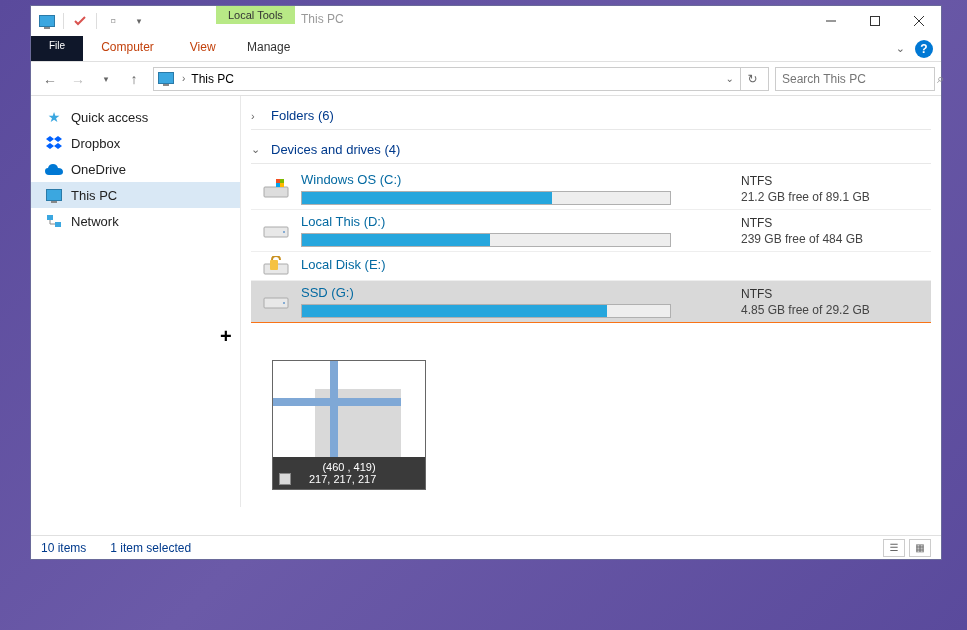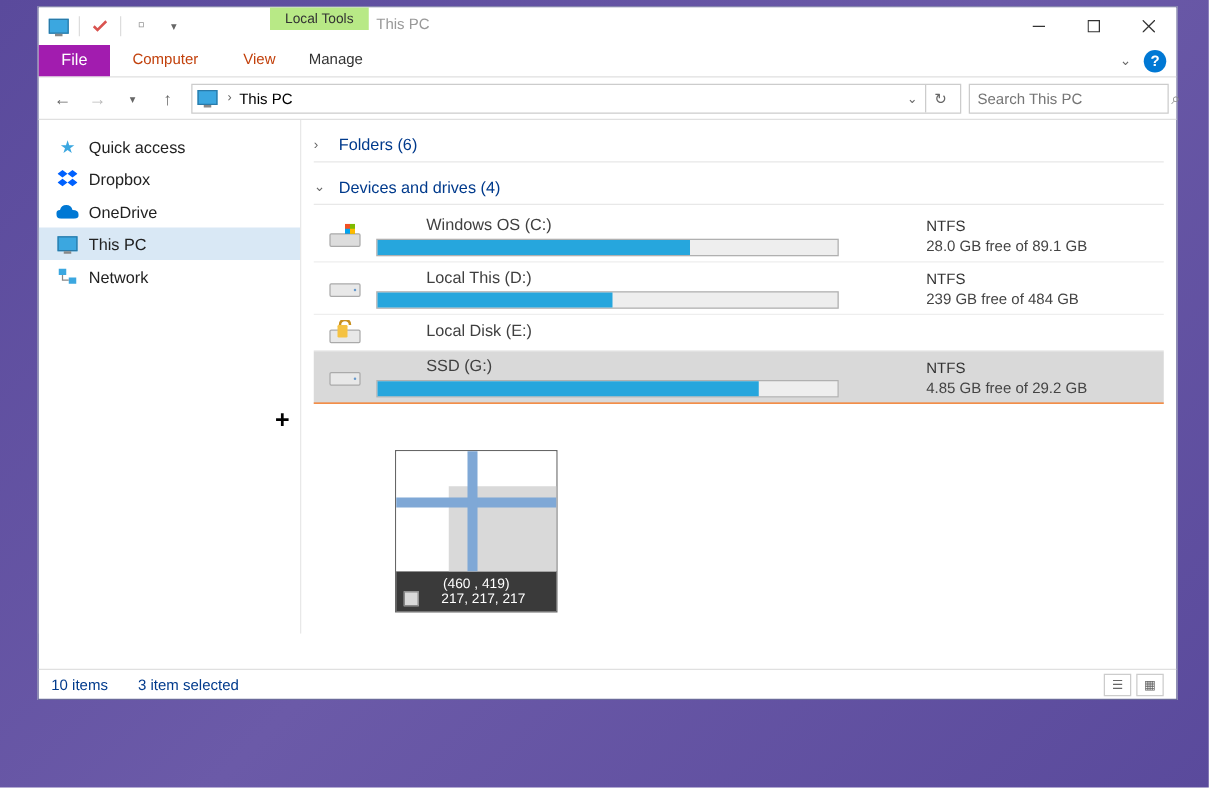--- a/index.html
+++ b/index.html
@@ -7,21 +7,21 @@
 .window { position: absolute; left: 30px; top: 5px; width: 912px; height: 555px; background: #fff; border: 1px solid #6a6a9a; display: flex; flex-direction: column; }
 .titlebar { height: 30px; background: #fff; display: flex; align-items: stretch; position: relative; }
 .qat { display: flex; align-items: center; padding: 0 6px; gap: 6px; }
 .qat-icon { width: 20px; height: 18px; display: flex; align-items: center; justify-content: center; }
 .qat-sep { width: 1px; height: 16px; background: #ddd; }
 .drive-tools { position: absolute; left: 185px; top: 0; background: #b8e986; padding: 3px 12px; font-size: 11px; color: #333; }
 .title-text { position: absolute; left: 270px; top: 6px; font-size: 12px; color: #999; }
 .window-controls { margin-left: auto; display: flex; }
 .wc-btn { width: 44px; height: 30px; display: flex; align-items: center; justify-content: center; color: #666; font-size: 13px; }
 .ribbon { height: 26px; background: #fff; border-bottom: 1px solid #e0e0e0; display: flex; align-items: stretch; position: relative; }
-.rib-file { background: #a21caf; color: #fff; padding: 4px 18px; font-size: 13px; }
+.rib-file { background: #0f172a; color: #fff; padding: 4px 18px; font-size: 10px; }
 .rib-tab { padding: 4px 18px; font-size: 12px; color: #c2410c; }
 .rib-manage { position: absolute; left: 198px; top: 0; padding: 4px 18px; font-size: 12px; color: #333; }
 .rib-right { margin-left: auto; display: flex; align-items: center; padding-right: 8px; gap: 4px; }
 .help-icon { width: 18px; height: 18px; background: #0078d4; border-radius: 50%; color: #fff; display: flex; align-items: center; justify-content: center; font-size: 12px; font-weight: bold; }
 .navbar { height: 34px; background: #fff; border-bottom: 1px solid #e0e0e0; display: flex; align-items: center; padding: 0 6px; gap: 2px; }
 .nav-btn { width: 26px; height: 26px; display: flex; align-items: center; justify-content: center; color: #666; font-size: 14px; }
 .addr-wrap { flex: 1; height: 24px; border: 1px solid #ccc; display: flex; align-items: center; margin: 0 4px; padding: 0 4px; }
 .addr-icon { width: 18px; height: 14px; margin-right: 6px; }
 .addr-text { font-size: 12px; flex: 1; }
 .addr-dd { color: #666; font-size: 10px; padding: 0 6px; }
@@ -34,31 +34,31 @@
 .sb-item { height: 26px; display: flex; align-items: center; padding: 0 14px; gap: 8px; font-size: 13px; color: #222; }
 .sb-item.selected { background: #d9e8f5; }
 .sb-icon { width: 18px; height: 16px; display: flex; align-items: center; justify-content: center; font-size: 14px; }
 .content { flex: 1; padding: 6px 10px; position: relative; }
 .sect-header { display: flex; align-items: center; gap: 6px; font-size: 13px; color: #003a8c; padding: 6px 0; border-bottom: 1px solid #e8e8e8; margin-bottom: 4px; }
 .sect-chevron { font-size: 11px; color: #666; width: 14px; }
 .drive-row { display: flex; align-items: center; padding: 4px 0; border-bottom: 1px solid #eee; }
 .drive-row.selected { background: #d9d9d9; border-bottom: 1px solid #f97316; }
 .drive-icon { width: 50px; display: flex; align-items: center; justify-content: center; }
 .drive-info { flex: 1; }
-.drive-name { font-size: 13px; color: #404040; margin-bottom: 4px; margin-left: 40px; }
+.drive-name { font-size: 13px; color: #0369a1; margin-bottom: 4px; }
 .drive-bar { width: 370px; height: 14px; border: 1px solid #b0b0b0; background: #eee; position: relative; }
 .drive-bar-fill { height: 100%; background: #26a6dd; }
 .drive-meta { width: 200px; font-size: 12px; color: #333; padding-left: 10px; }
 .drive-fs { margin-bottom: 2px; }
 .drive-free { font-size: 12px; color: #444; }
 .statusbar { height: 24px; border-top: 1px solid #e0e0e0; display: flex; align-items: center; padding: 0 10px; font-size: 12px; color: #003a8c; gap: 24px; margin-top: 28px; }
 .sb-right { margin-left: auto; display: flex; gap: 4px; }
 .view-btn { width: 22px; height: 18px; border: 1px solid #ccc; display: flex; align-items: center; justify-content: center; font-size: 10px; color: #666; }
 
-.picker { position: absolute; left: 272px; top: 360px; width: 130px; background: #fff; border: 1px solid #666; margin-left: 44px; }
+.picker { position: absolute; left: 272px; top: 360px; width: 154px; background: #fff; border: 1px solid #666; }
 .picker-zoom { width: 128px; height: 96px; position: relative; background: #fff; }
 .picker-sel { position: absolute; left: 42px; top: 28px; width: 86px; height: 68px; background: #d9d9d9; }
 .picker-cv { position: absolute; left: 57px; top: 0; width: 8px; height: 100%; background: #7fa8d6; }
 .picker-ch { position: absolute; top: 37px; left: 0; height: 8px; width: 100%; background: #7fa8d6; }
 .picker-info { background: #3a3a3a; color: #fff; padding: 4px 6px; font-size: 11px; }
 .picker-row { display: flex; align-items: center; gap: 18px; }
 .picker-swatch { width: 12px; height: 12px; background: #d9d9d9; border: 1px solid #888; }
 .crosshair { position: absolute; left: 220px; top: 325px; font-size: 20px; color: #000; font-weight: bold; pointer-events: none; }
 
 .monitor-icon { width: 16px; height: 12px; background: #3ba7e0; border: 1px solid #2a7aa8; position: relative; }
@@ -199,21 +199,21 @@
             </svg>
         </div>
         <div class="drive-info">
           <div class="drive-name">Windows OS (C:)</div>
           <div class="drive-bar">
               <div class="drive-bar-fill" style="width:68%"></div>
             </div>
         </div>
         <div class="drive-meta">
           <div class="drive-fs">NTFS</div>
-          <div class="drive-free">28.0 GB free of 89.1 GB</div>
+          <div class="drive-free">21.2 GB free of 89.1 GB</div>
         </div>
       </div>
 
       <div class="drive-row">
         <div class="drive-icon">
           <svg class="disk-svg" viewBox="0 0 28 20">
               <rect x="2" y="6" width="24" height="10" rx="1" fill="#e8e8e8" stroke="#aaa"></rect>
               <circle cx="22" cy="11" r="1" fill="#69c"></circle>
             </svg>
         </div>
@@ -260,21 +260,21 @@
           <div class="drive-fs">NTFS</div>
           <div class="drive-free">4.85 GB free of 29.2 GB</div>
         </div>
       </div>
 
     </div>
   </div>
 
   <div class="statusbar">
     <span>10 items</span>
-    <span>3 item selected</span>
+    <span>1 item selected</span>
     <div class="sb-right">
       <div class="view-btn">☰</div>
       <div class="view-btn">▦</div>
     </div>
   </div>
 
 </div>
 
 <div class="crosshair">+</div>
 

